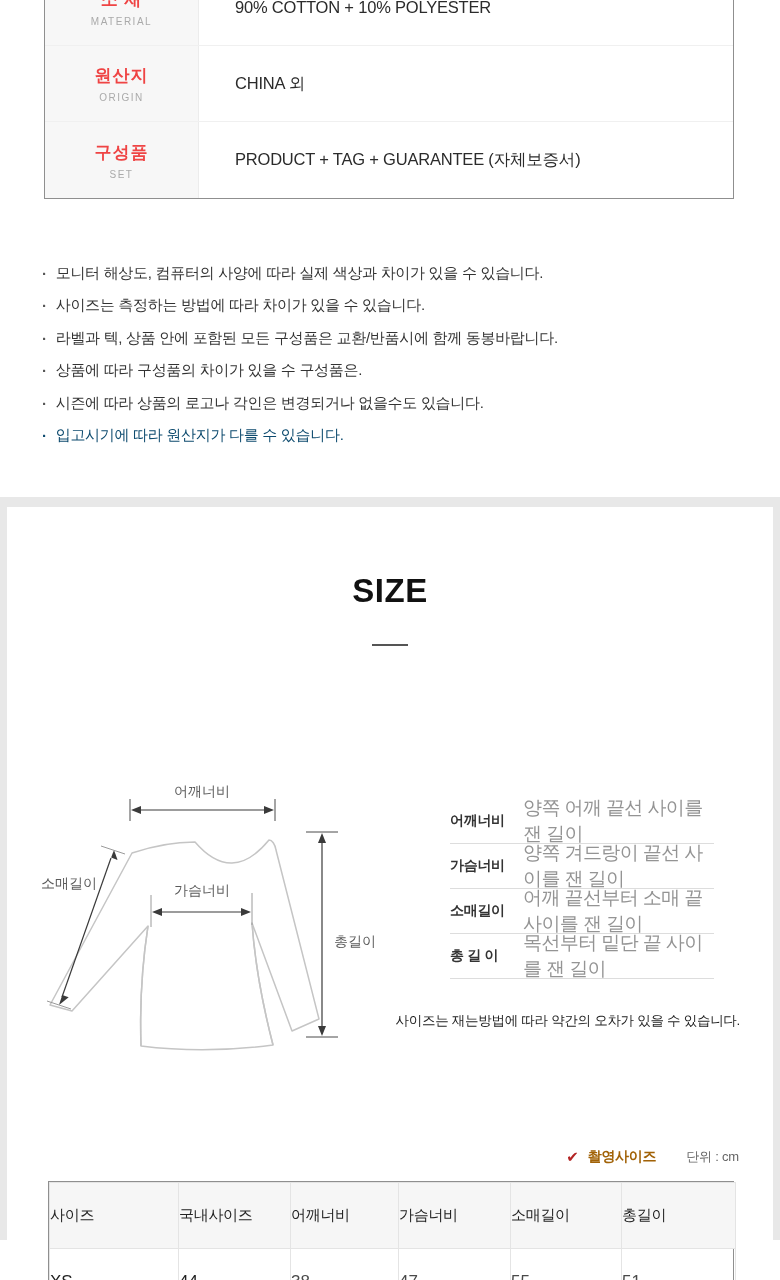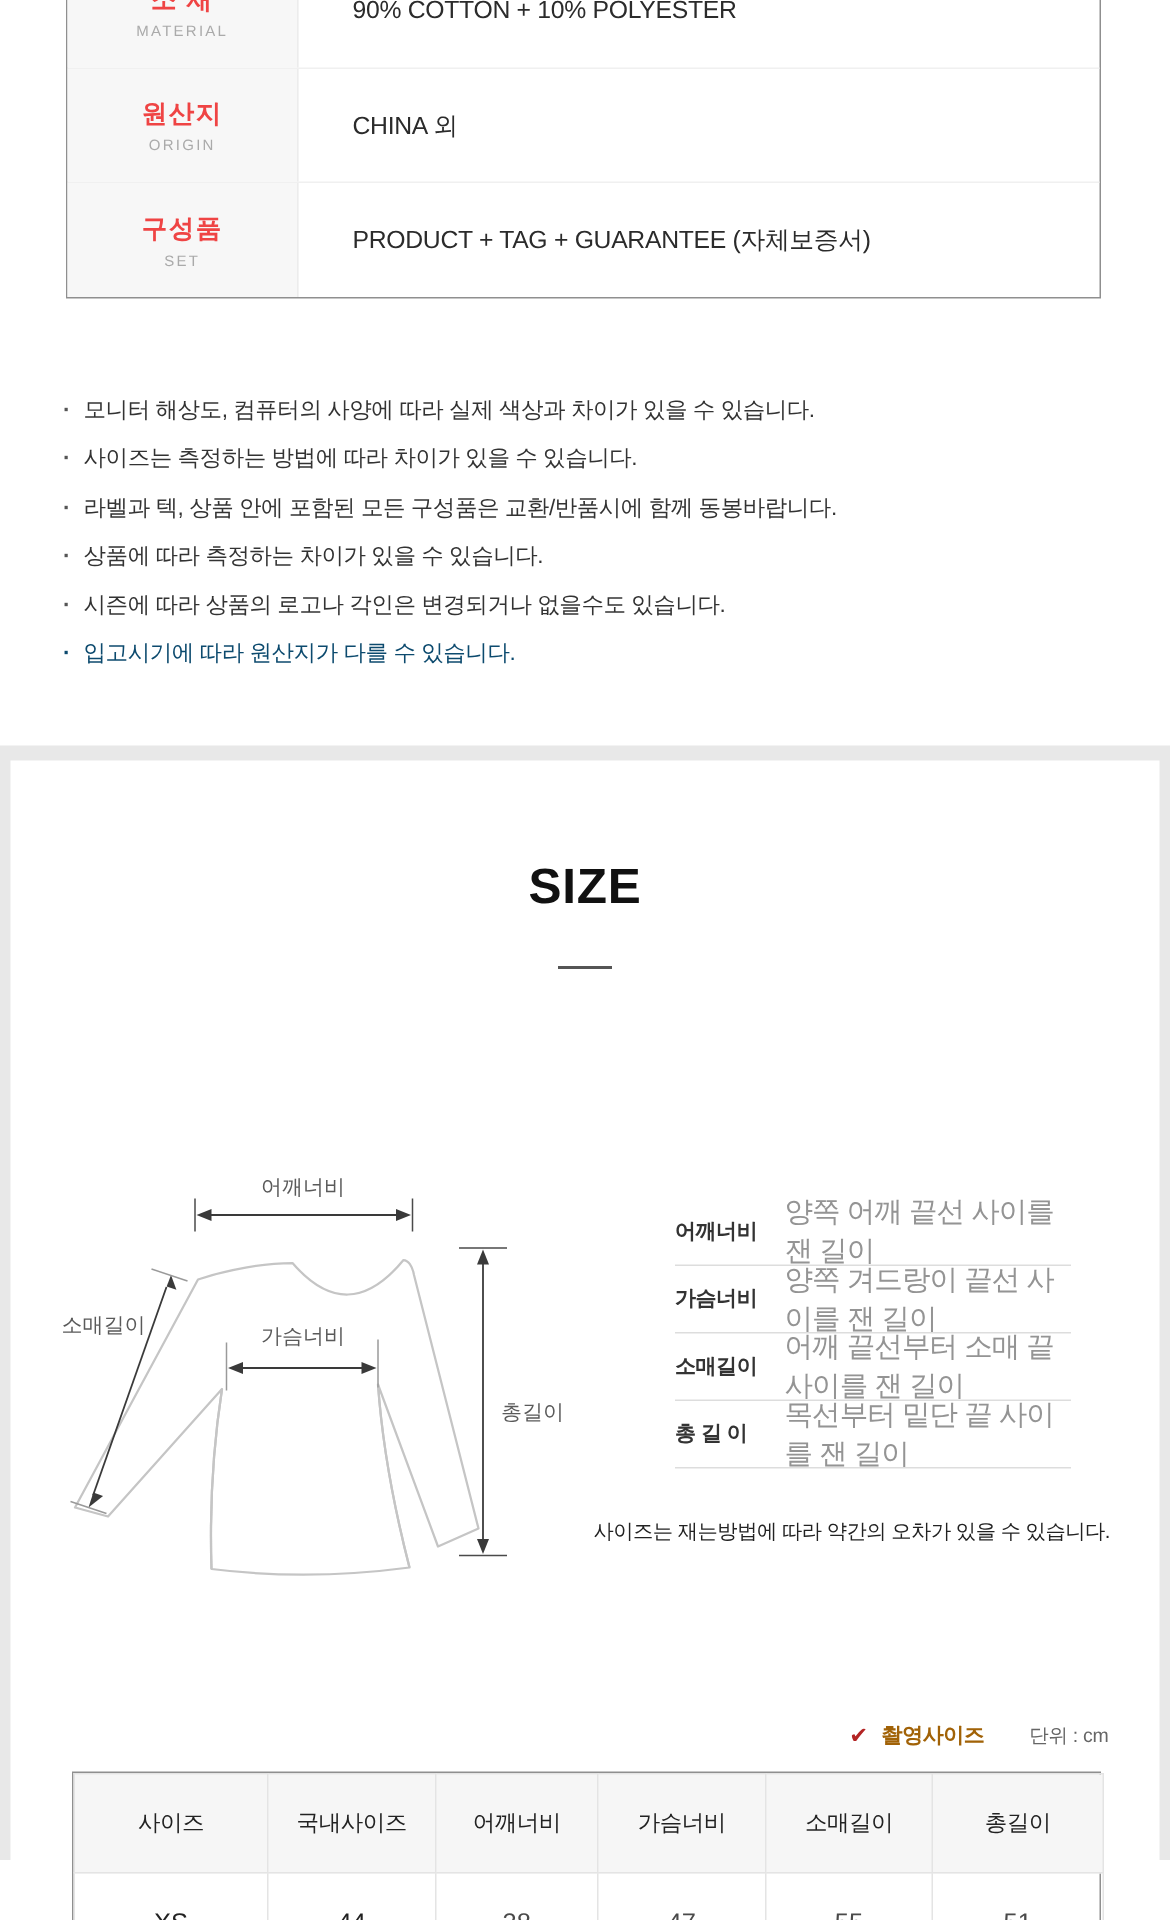--- a/index.html
+++ b/index.html
@@ -46,21 +46,21 @@
     font-size:13.5px; color:#222; letter-spacing:-0.3px; }
 
   .legend { position:absolute; top:641px; right:34px; display:flex; align-items:center; }
   .legend .check { color:#b32424; font-size:15px; font-weight:bold; margin-right:9px; }
   .legend .shoot { font-size:14px; font-weight:bold; color:#a16207; letter-spacing:-0.3px; }
   .legend .unit { font-size:13px; color:#666; margin-left:30px; letter-spacing:-0.2px; }
 
   .size-table-wrap { position:absolute; left:41px; top:674px; width:686px;
     border:1px solid #8f8f8f; }
   table.size-table { width:100%; border-collapse:collapse; table-layout:fixed; }
-  .size-table th, .size-table td { border:1px solid #e4e4e4; text-align:center; }
+  .size-table th, .size-table td { border:1px solid #e4e4e4; text-align:left; }
   .size-table th { height:66px; background:#f6f6f6; font-size:15px; font-weight:500;
     color:#222; letter-spacing:-0.3px; }
   .size-table td { height:66px; font-size:17px; color:#4a4a4a; }
   .size-table td.c0 { color:#222; font-weight:500; }
   .size-table td.c1 { color:#222; font-weight:500; }
 
   svg text { font-family:"Liberation Sans","DejaVu Sans",sans-serif; }
 </style>
 </head>
 <body>
@@ -86,21 +86,21 @@
       <span class="e">SET</span>
     </div>
     <div class="info-td">PRODUCT + TAG + GUARANTEE (자체보증서)</div>
   </div>
 </div>
 
 <ul class="notes">
   <li>모니터 해상도, 컴퓨터의 사양에 따라 실제 색상과 차이가 있을 수 있습니다.</li>
   <li>사이즈는 측정하는 방법에 따라 차이가 있을 수 있습니다.</li>
   <li>라벨과 텍, 상품 안에 포함된 모든 구성품은 교환/반품시에 함께 동봉바랍니다.</li>
-  <li>상품에 따라 측정하는 차이가 있을 수 있습니다.</li>
+  <li>상품에 따라 구성품의 차이가 있을 수 구성품은.</li>
   <li>시즌에 따라 상품의 로고나 각인은 변경되거나 없을수도 있습니다.</li>
   <li class="note-red">입고시기에 따라 원산지가 다를 수 있습니다.</li>
 </ul>
 
 <div class="lower">
   <div class="card">
 
     <div class="size-title">SIZE</div>
     <div class="title-divider"></div>
 

